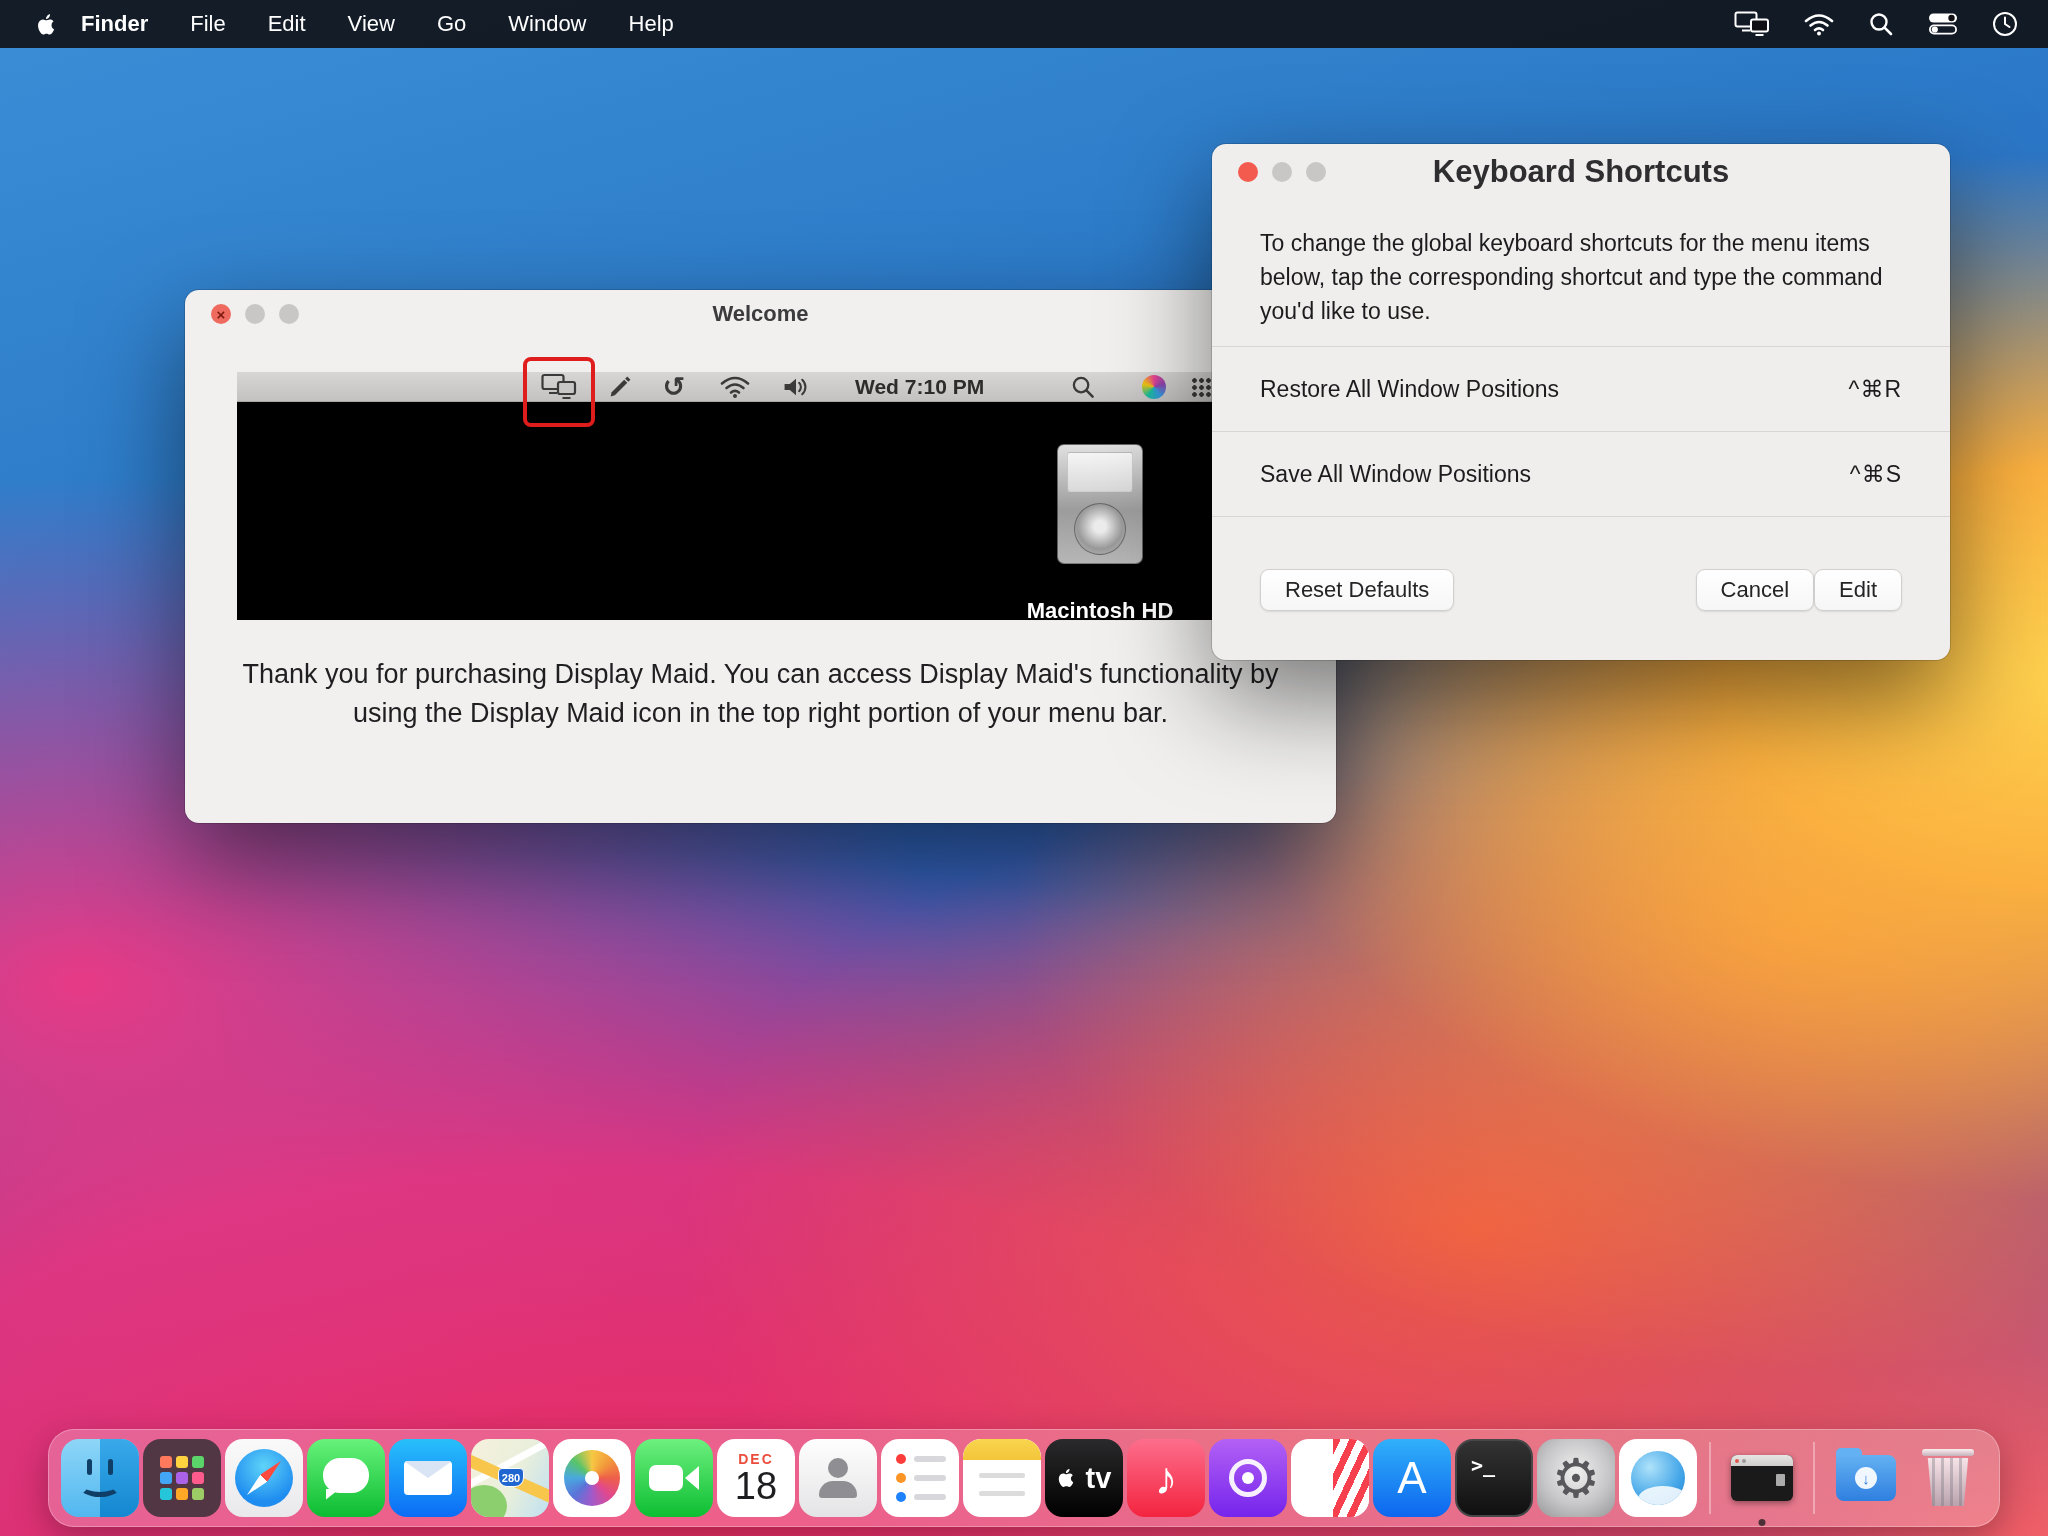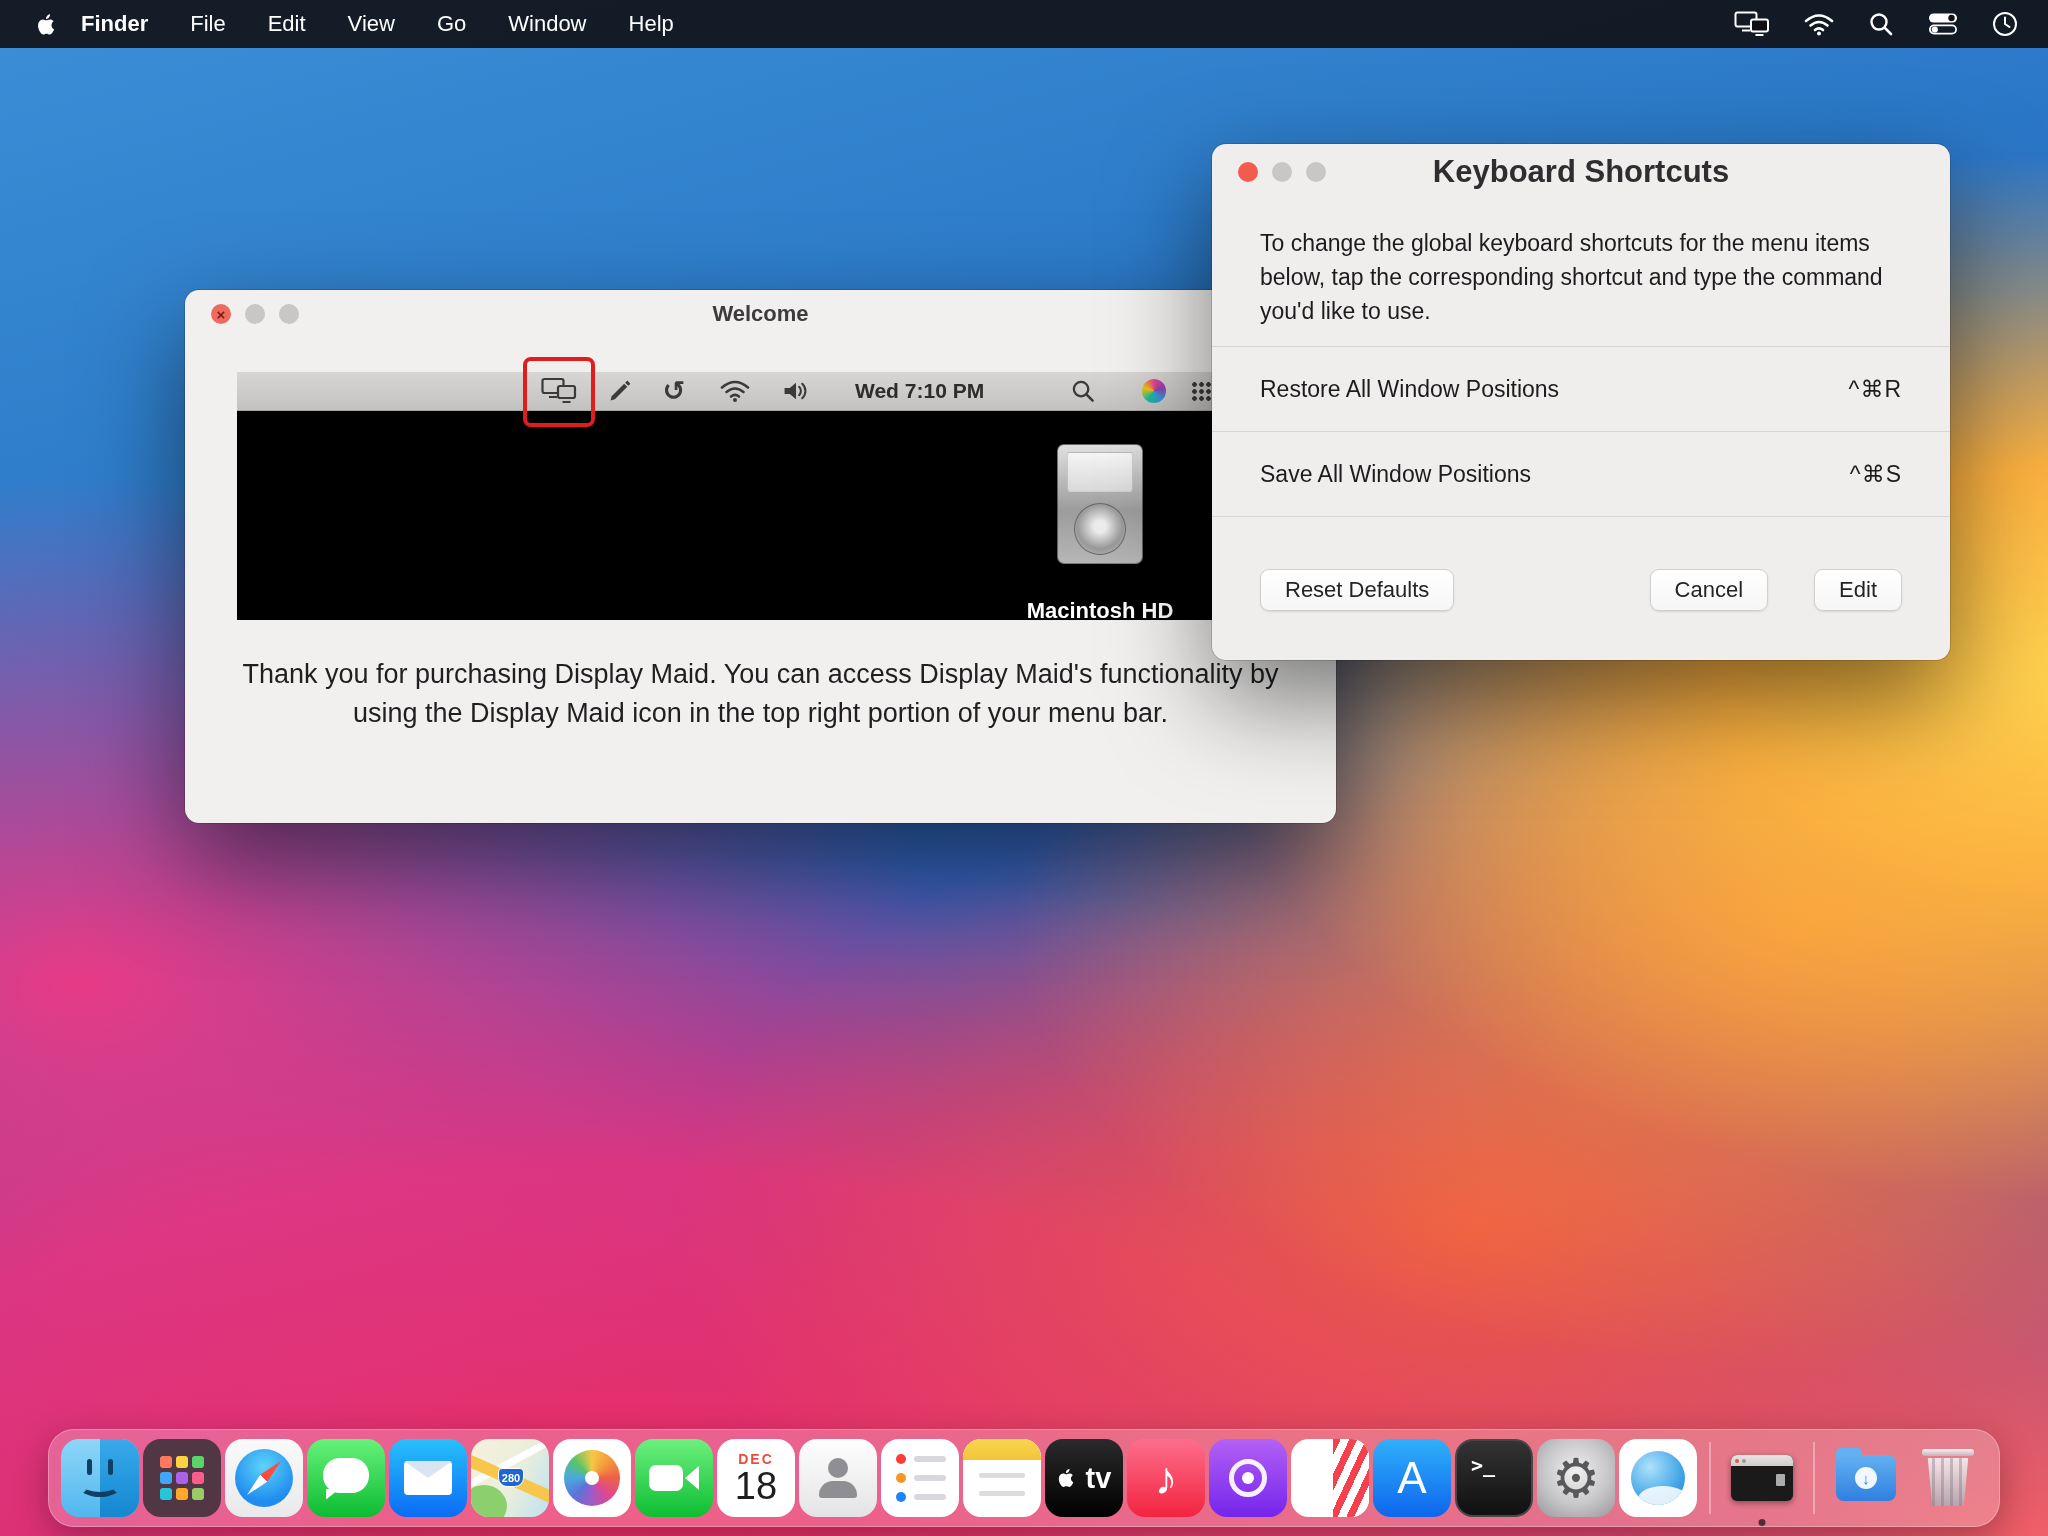--- a/index.html
+++ b/index.html
@@ -35,21 +35,21 @@
     font-size:15px;line-height:19px;text-align:center;font-weight:700}
   .light.close-x{background:#ee6a5f;color:#7d1a10}
   .light.red{background:#f35b4f;color:transparent}
   .light.gray{background:#c9c7c6;color:transparent}
 
   
   .win-welcome{left:185px;top:290px;width:1151px;height:533px;background:#f1f0ef;z-index:5}
   .win-welcome .titlebar{height:48px}
   .w-title{font-size:22px;font-weight:700;color:#3c3c3e}
   .shot{position:absolute;left:52px;top:82px;width:1047px;height:248px;background:#000}
-  .shot-strip{position:relative;height:39px;background:linear-gradient(#d8d6d4,#c4c2c0);border-bottom:1px solid #a9a7a5}
+  .shot-strip{position:relative;height:30px;background:linear-gradient(#d8d6d4,#c4c2c0);border-bottom:1px solid #a9a7a5}
   .s-ic{position:absolute;top:50%;transform:translate(-50%,-50%);display:flex;align-items:center;justify-content:center;color:#3a3a3a}
   .s-tm::after{content:"↺";font-size:27px;font-weight:700;color:#3a3a3a}
   .s-time{position:absolute;left:618px;top:50%;transform:translateY(-50%);font-size:21px;font-weight:600;color:#2c2c2c;white-space:nowrap}
   .s-siri{width:24px;height:24px;border-radius:50%;background:conic-gradient(#e84393,#8e44ad,#3498db,#1abc9c,#f1c40f,#e84393);filter:blur(.4px)}
   .s-grid{width:20px;height:20px;background-image:radial-gradient(circle,#3a3a3a 2px,transparent 2.6px);background-size:7px 7px}
   .hl-box{position:absolute;left:286px;top:-15px;width:72px;height:70px;border:4px solid #e01d1d;border-radius:8px;z-index:3}
   .drive{position:absolute;left:820px;top:72px;width:86px;height:120px}
   .drive-body{position:absolute;inset:0;background:linear-gradient(180deg,#e0e0e0,#9c9c9c 55%,#b6b6b6);border-radius:7px;border:1px solid rgba(0,0,0,.45)}
   .drive-sticker{position:absolute;left:10px;right:10px;top:8px;height:40px;background:linear-gradient(#f5f5f5,#d9d9d9);border-radius:3px;border:1px solid rgba(0,0,0,.15)}
   .drive-platter{position:absolute;left:50%;bottom:9px;transform:translateX(-50%);width:52px;height:52px;border-radius:50%;
@@ -63,21 +63,21 @@
   .ks-title{font-size:31px;font-weight:700;color:#2e2e30}
   .ks-desc{padding:26px 48px 0;font-size:23px;line-height:34px;color:#1c1c1e}
   .ks-rows{margin-top:18px;border-top:1px solid #d8d6d5}
   .ks-row{display:flex;justify-content:space-between;align-items:center;height:85px;padding:0 48px;border-bottom:1px solid #d8d6d5}
   .ks-label{font-size:23px;color:#1c1c1e}
   .ks-short{font-size:23px;color:#1c1c1e;letter-spacing:1px}
   .ks-buttons{position:absolute;left:0;right:0;top:425px;padding:0 48px;display:flex;align-items:center}
   .btn{height:42px;background:linear-gradient(#fff,#f6f6f6);border:1px solid #d2d0cf;border-radius:9px;
     font-size:22px;color:#242426;padding:0 24px;box-shadow:0 1px 2px rgba(0,0,0,.1);display:flex;align-items:center;cursor:default;font-family:inherit}
   .btn-reset{margin-right:auto}
-  .btn-cancel{margin-right:46px}
+  .btn-cancel{}
 
   
   .dock{position:absolute;left:50%;bottom:9px;transform:translateX(-50%);height:98px;z-index:20;
     display:flex;align-items:center;gap:4px;padding:0 12px;border-radius:26px;
     background:rgba(255,255,255,.24);border:1px solid rgba(255,255,255,.28);box-shadow:0 12px 34px rgba(0,0,0,.28)}
   .di{position:relative;width:78px;height:78px;border-radius:18px;flex:0 0 auto;display:flex;align-items:center;justify-content:center}
   .running::after{content:"";position:absolute;left:50%;bottom:-9px;transform:translateX(-50%);width:7px;height:7px;border-radius:50%;background:rgba(25,25,25,.75)}
   .dock-sep{width:2px;height:72px;background:rgba(255,255,255,.35);margin:0 8px;flex:0 0 auto}
 
   .di-finder{background:linear-gradient(180deg,#8ed6f8,#51b7ef);overflow:hidden}

